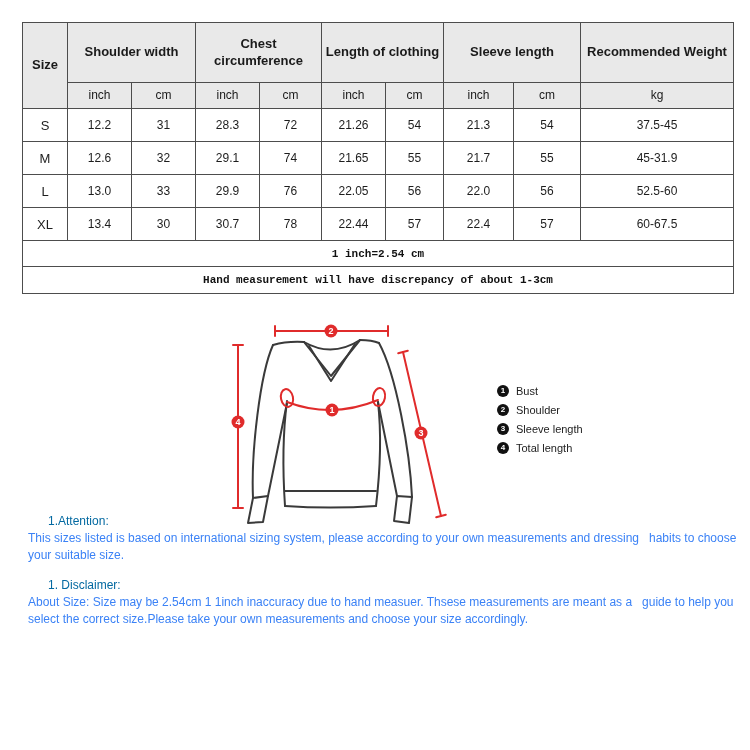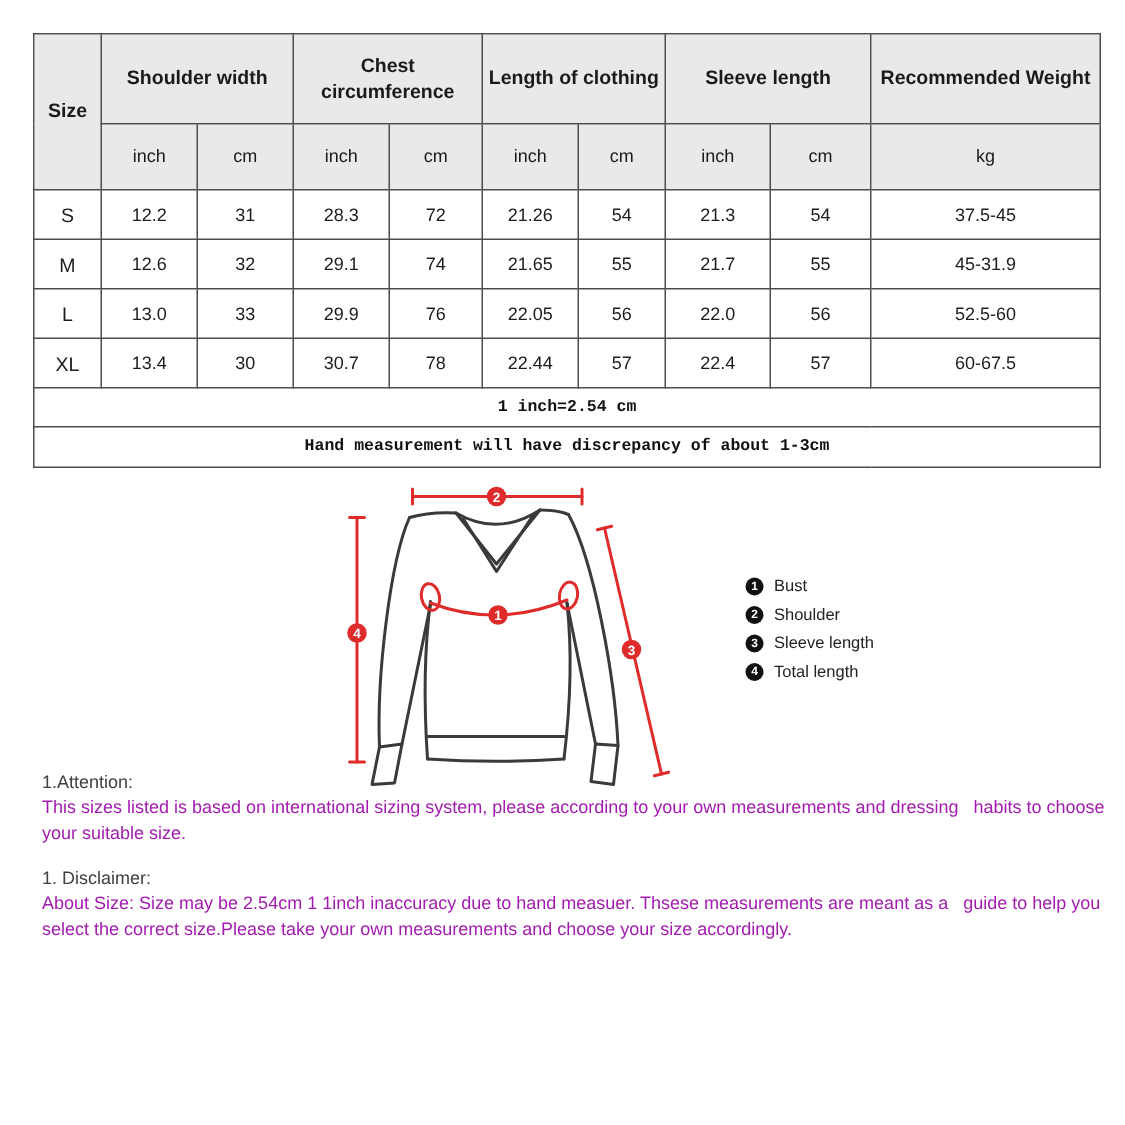--- a/index.html
+++ b/index.html
@@ -28,21 +28,21 @@
     overflow: hidden;
   }
   table.size-table th {
     background: #e9e9e9;
     font-size: 13px;
     font-weight: bold;
     color: #1a1a1a;
     line-height: 1.25;
   }
   tr.hdr-row1 { height: 60px; }
-  tr.hdr-row2 { height: 44px; }
+  tr.hdr-row2 { height: 26px; }
   tr.hdr-row2 th { font-weight: normal; font-size: 12px; }
   tr.data-row { height: 33px; }
   tr.data-row td { font-size: 12px; color: #1d1d1d; }
   tr.data-row td.size-cell { font-size: 13px; }
   tr.foot-row1 { height: 26px; }
   tr.foot-row2 { height: 27px; }
   tr.foot-row1 td, tr.foot-row2 td {
     font-family: "Liberation Mono", monospace;
     font-weight: bold;
     font-size: 11px;
@@ -59,22 +59,22 @@
     background: #111; color: #fff;
     font-size: 8px; font-weight: bold;
     display: inline-flex; align-items: center; justify-content: center;
     margin-right: 7px; flex: 0 0 auto;
   }
   .legend-label { font-size: 11px; color: #222; }
 
   
   .notes { position: absolute; left: 28px; top: 513px; width: 716px; }
   .note-section { margin-bottom: 13px; }
-  .note-title { font-size: 12px; line-height: 17px; color: #404040; white-space: pre; }
-  .note-line { font-size: 12px; line-height: 17px; color: #a21caf; white-space: pre; }
+  .note-title { font-size: 12px; line-height: 17px; color: #0369a1; white-space: pre; margin-left: 20px; }
+  .note-line { font-size: 12px; line-height: 17px; color: #3b82f6; white-space: pre; }
 </style>
 </head>
 <body>
 
 <div class="sheet">
 
   <div class="size-table-wrap">
     <table class="size-table">
       <colgroup>
         <col style="width:45px">

